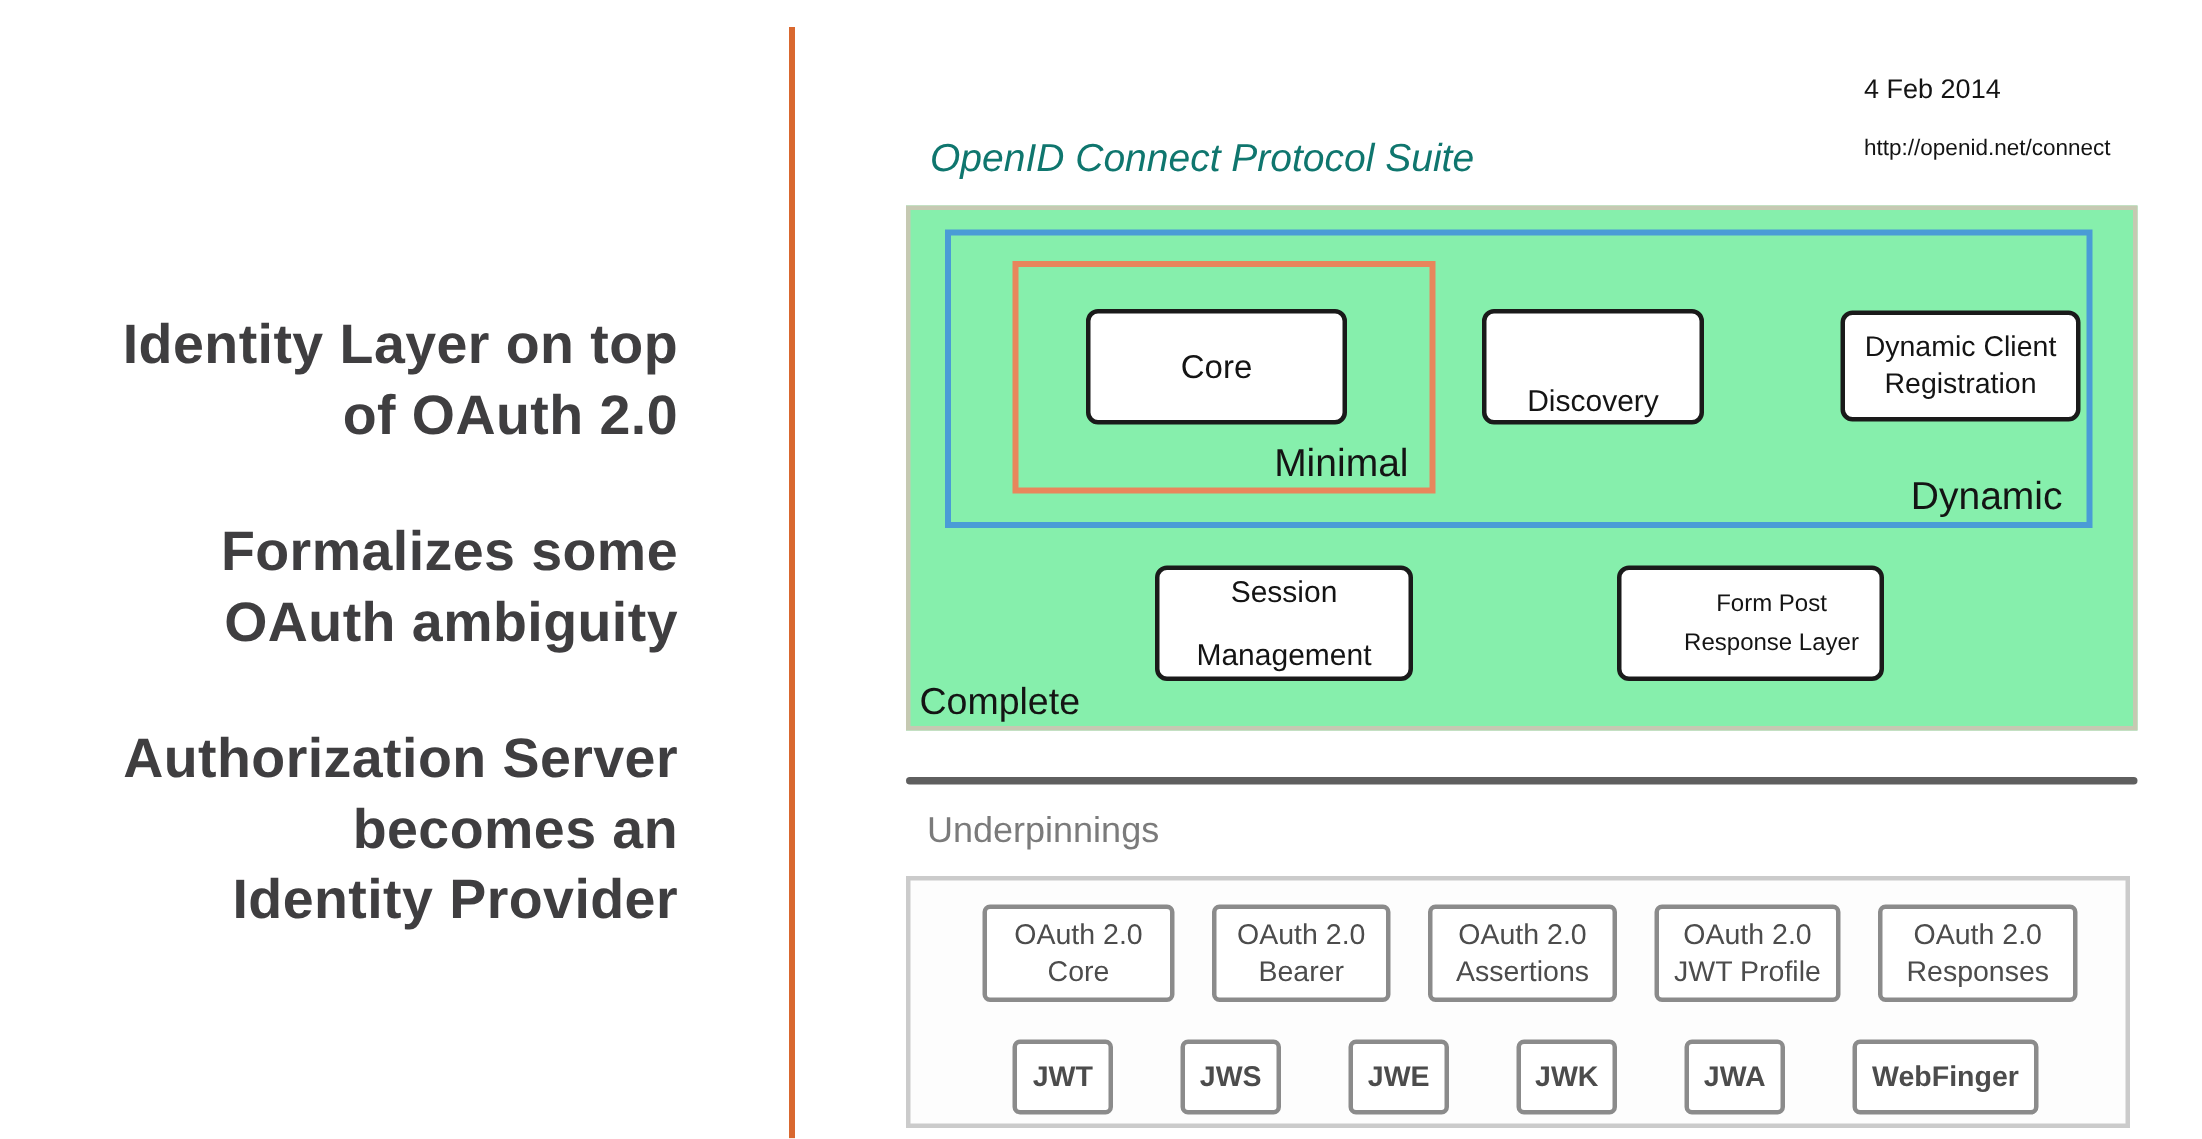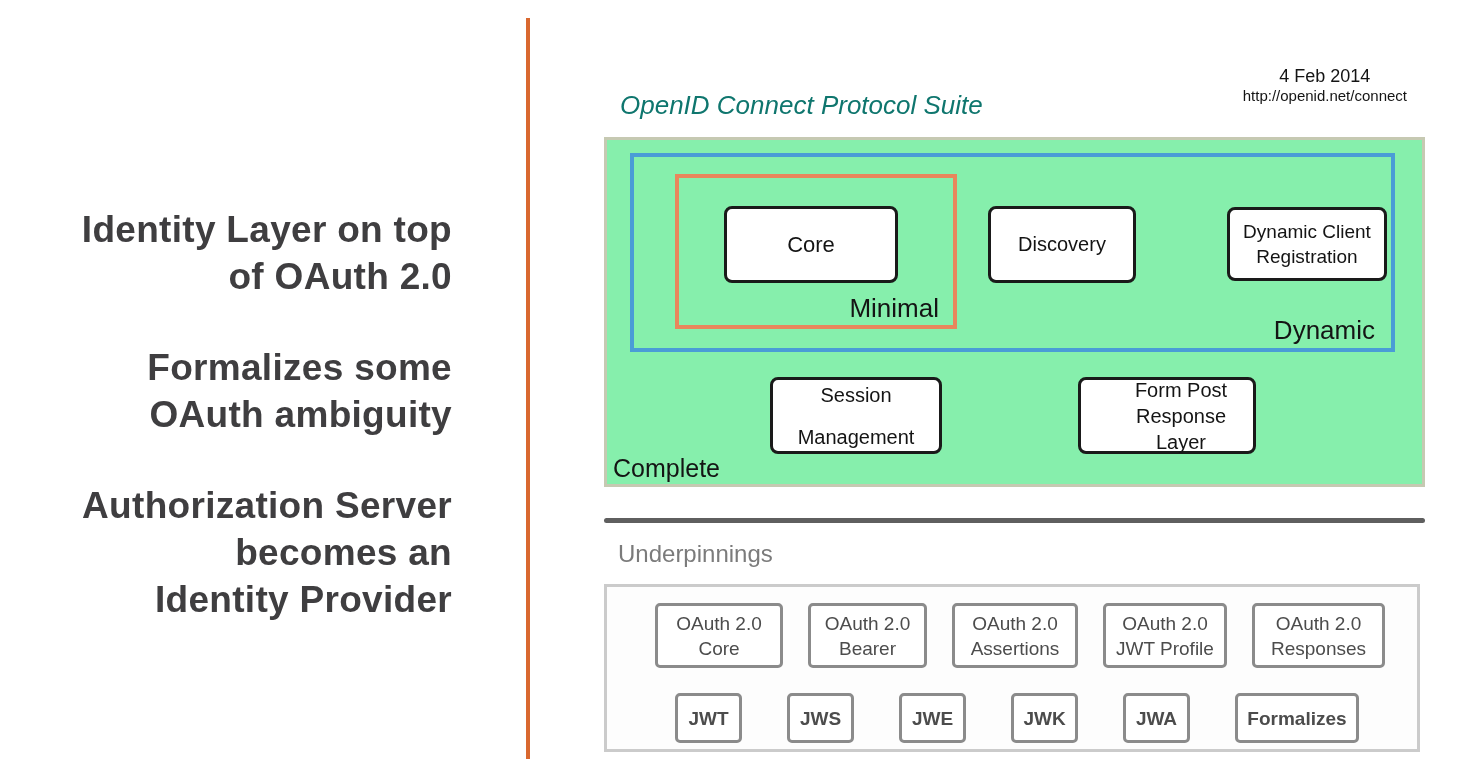--- a/index.html
+++ b/index.html
@@ -45,27 +45,27 @@
   .diagram-title {
     position: absolute;
     left: 620px;
     top: 90px;
     font-style: italic;
     font-size: 26px;
     color: #0f766e;
   }
   .header-meta {
     position: absolute;
-    top: 66px;
+    top: 49px;
     right: 61px;
-    text-align: center;
+    text-align: left;
     color: #141414;
   }
   .header-meta .date { font-size: 18px; }
-  .header-meta .url { font-size: 15px; margin-top: 0; }
+  .header-meta .url { font-size: 15px; margin-top: 20px; }
 
   
   .complete-box {
     position: absolute;
     left: 604px;
     top: 137px;
     width: 821px;
     height: 350px;
     border: 3px solid #c6c9b2;
     background: #86efac;
@@ -114,24 +114,24 @@
     background: #ffffff;
     display: flex;
     flex-direction: column;
     align-items: center;
     justify-content: center;
     text-align: center;
     color: #141414;
   }
   .spec-box span { display: block; }
   .box-core       { left: 724px; top: 206px; width: 174px; height: 77px; font-size: 22px; }
-  .box-discovery  { left: 988px; top: 206px; width: 148px; height: 77px; font-size: 20px; }
+  .box-discovery  { left: 988px; top: 206px; width: 148px; height: 77px; font-size: 20px; justify-content: flex-end; }
   .box-dcr        { left: 1179px; top: 207px; width: 160px; height: 74px; font-size: 19px; line-height: 25px; margin-left: 48px; }
   .box-session    { left: 770px; top: 377px; width: 172px; height: 77px; font-size: 20px; line-height: 26px; gap: 16px; }
-  .box-formpost   { left: 1078px; top: 377px; width: 178px; height: 77px; font-size: 20px; line-height: 26px; padding-left: 28px; }
+  .box-formpost   { left: 1078px; top: 377px; width: 178px; height: 77px; font-size: 16px; line-height: 26px; padding-left: 28px; }
 
   
   .h-divider {
     position: absolute;
     left: 604px;
     top: 518px;
     width: 821px;
     height: 5px;
     background: #5f5f5f;
     border-radius: 3px;
@@ -276,18 +276,18 @@
       <div class="u-box">
         <span>JWE</span>
       </div>
       <div class="u-box">
         <span>JWK</span>
       </div>
       <div class="u-box">
         <span>JWA</span>
       </div>
       <div class="u-box">
-        <span>Formalizes</span>
+        <span>WebFinger</span>
       </div>
     </div>
   </div>
 
 </div>
 
 </body></html>

